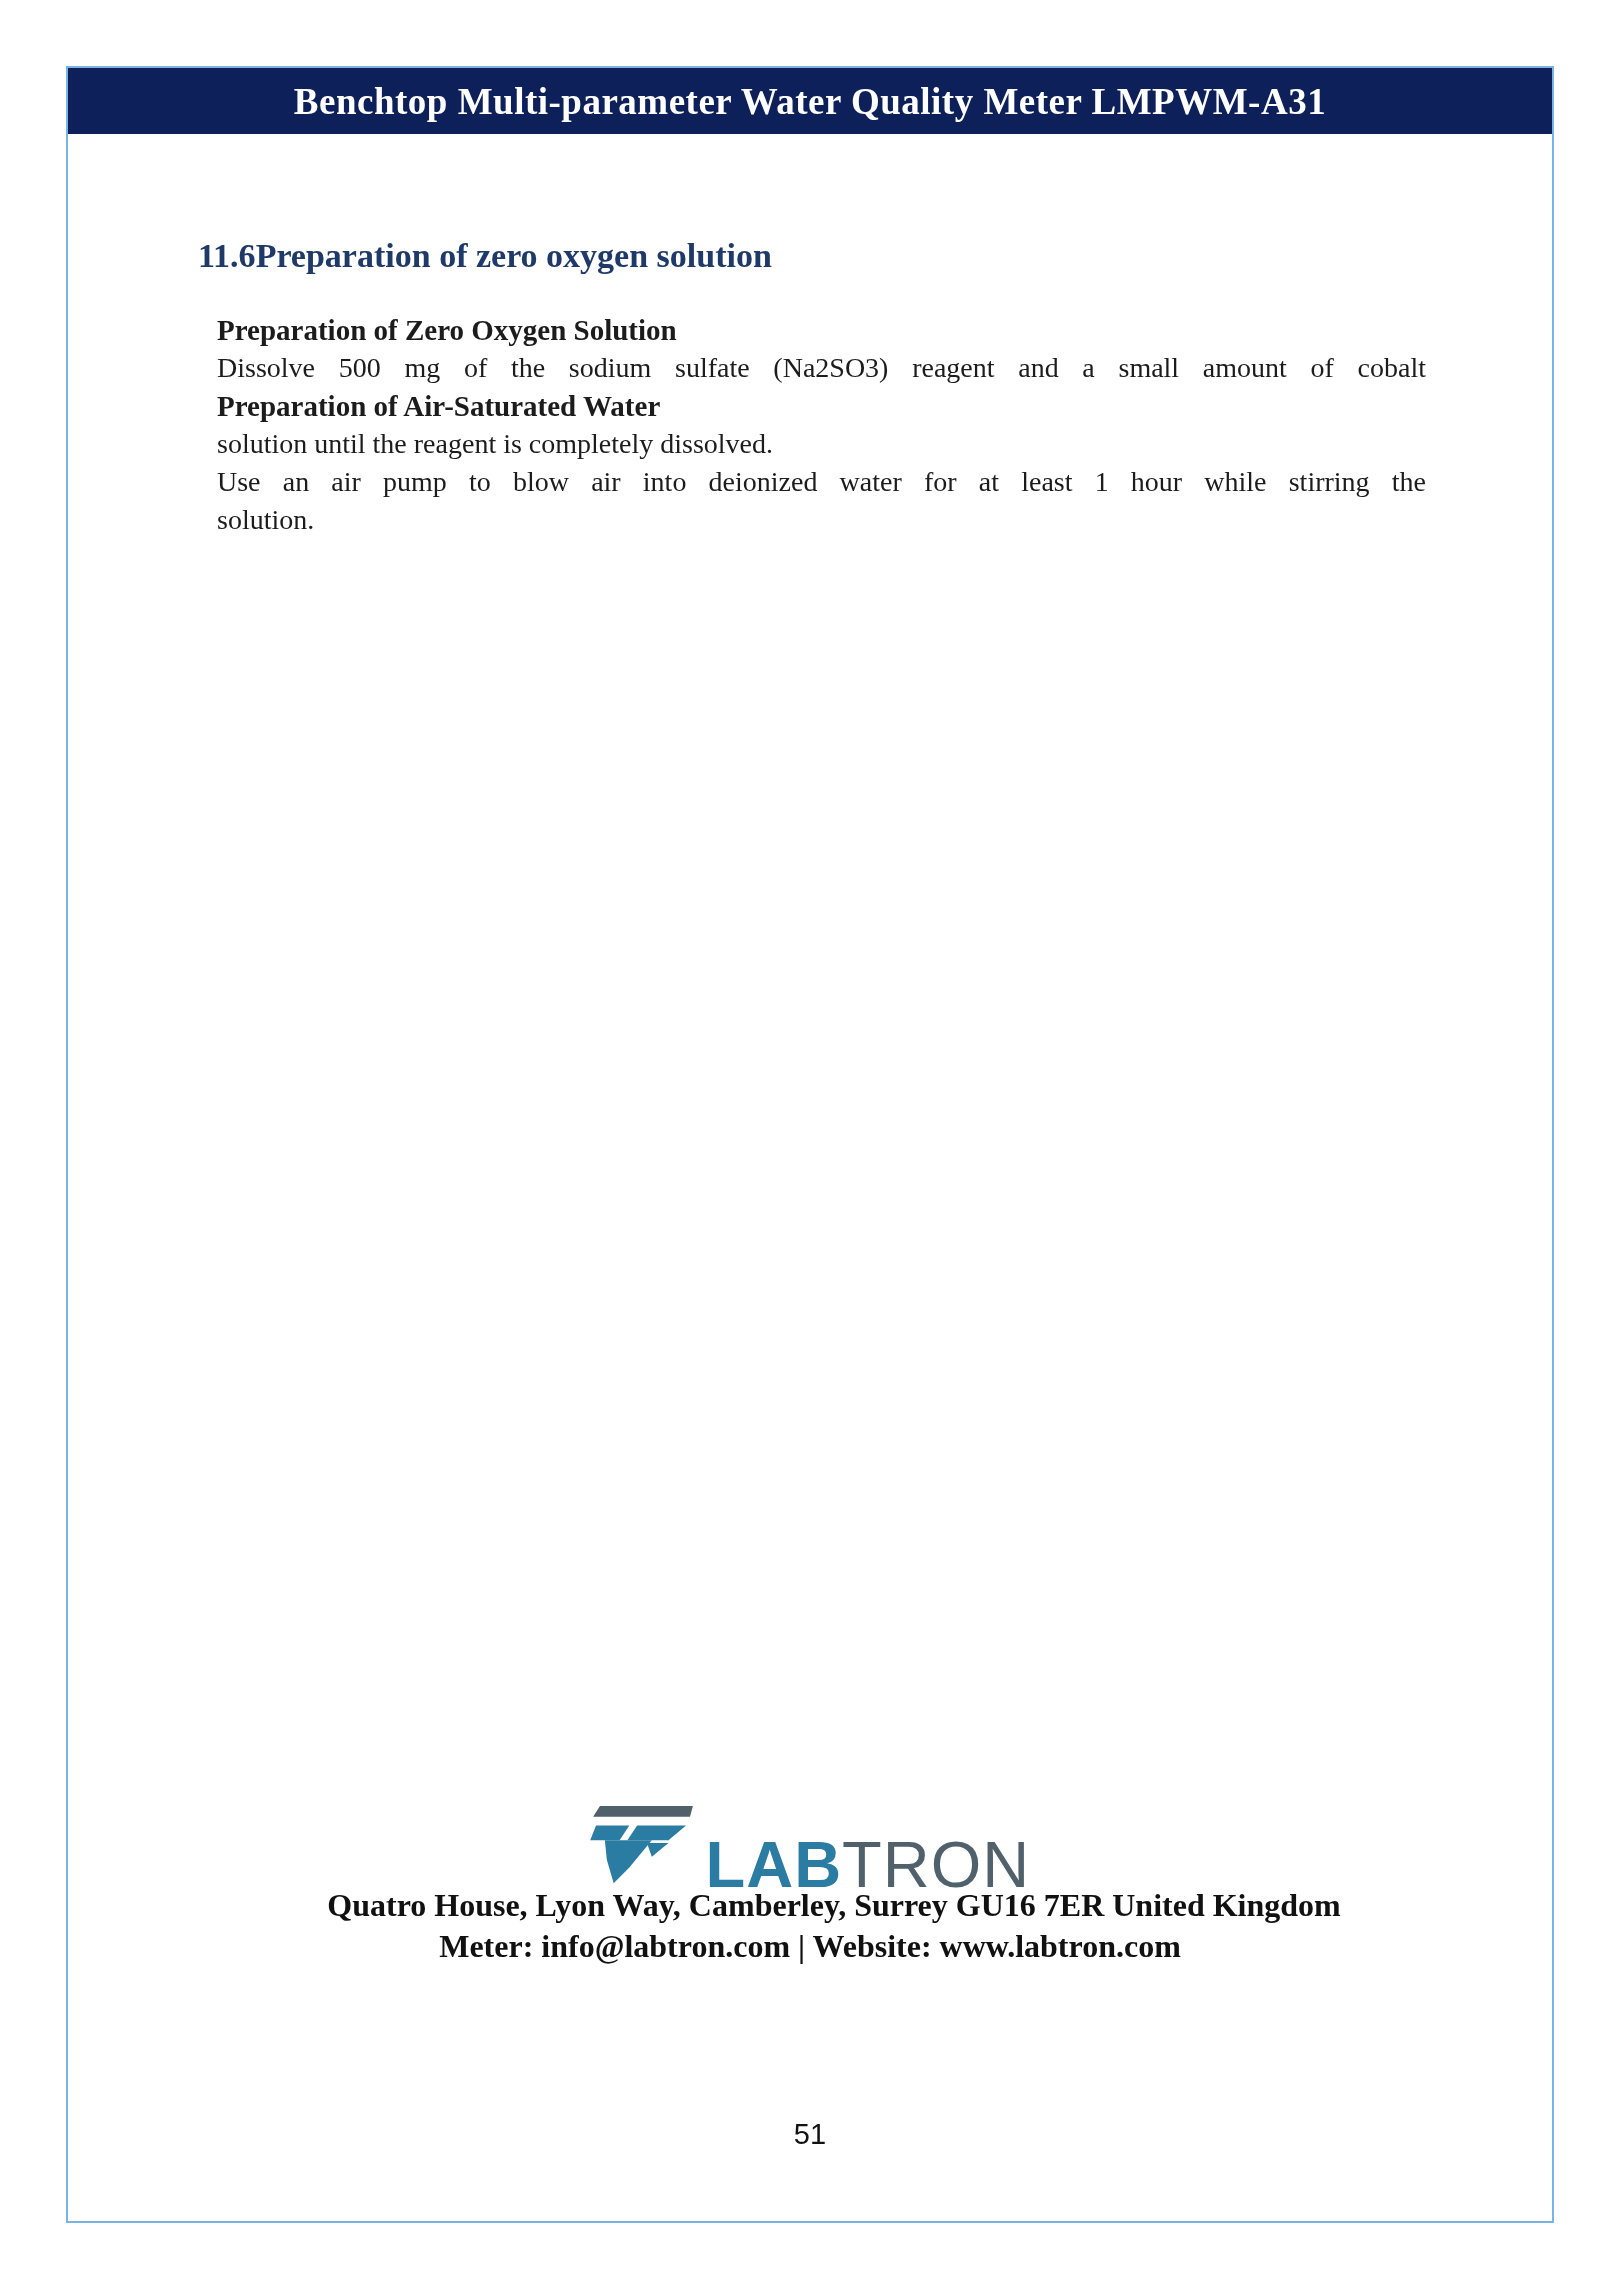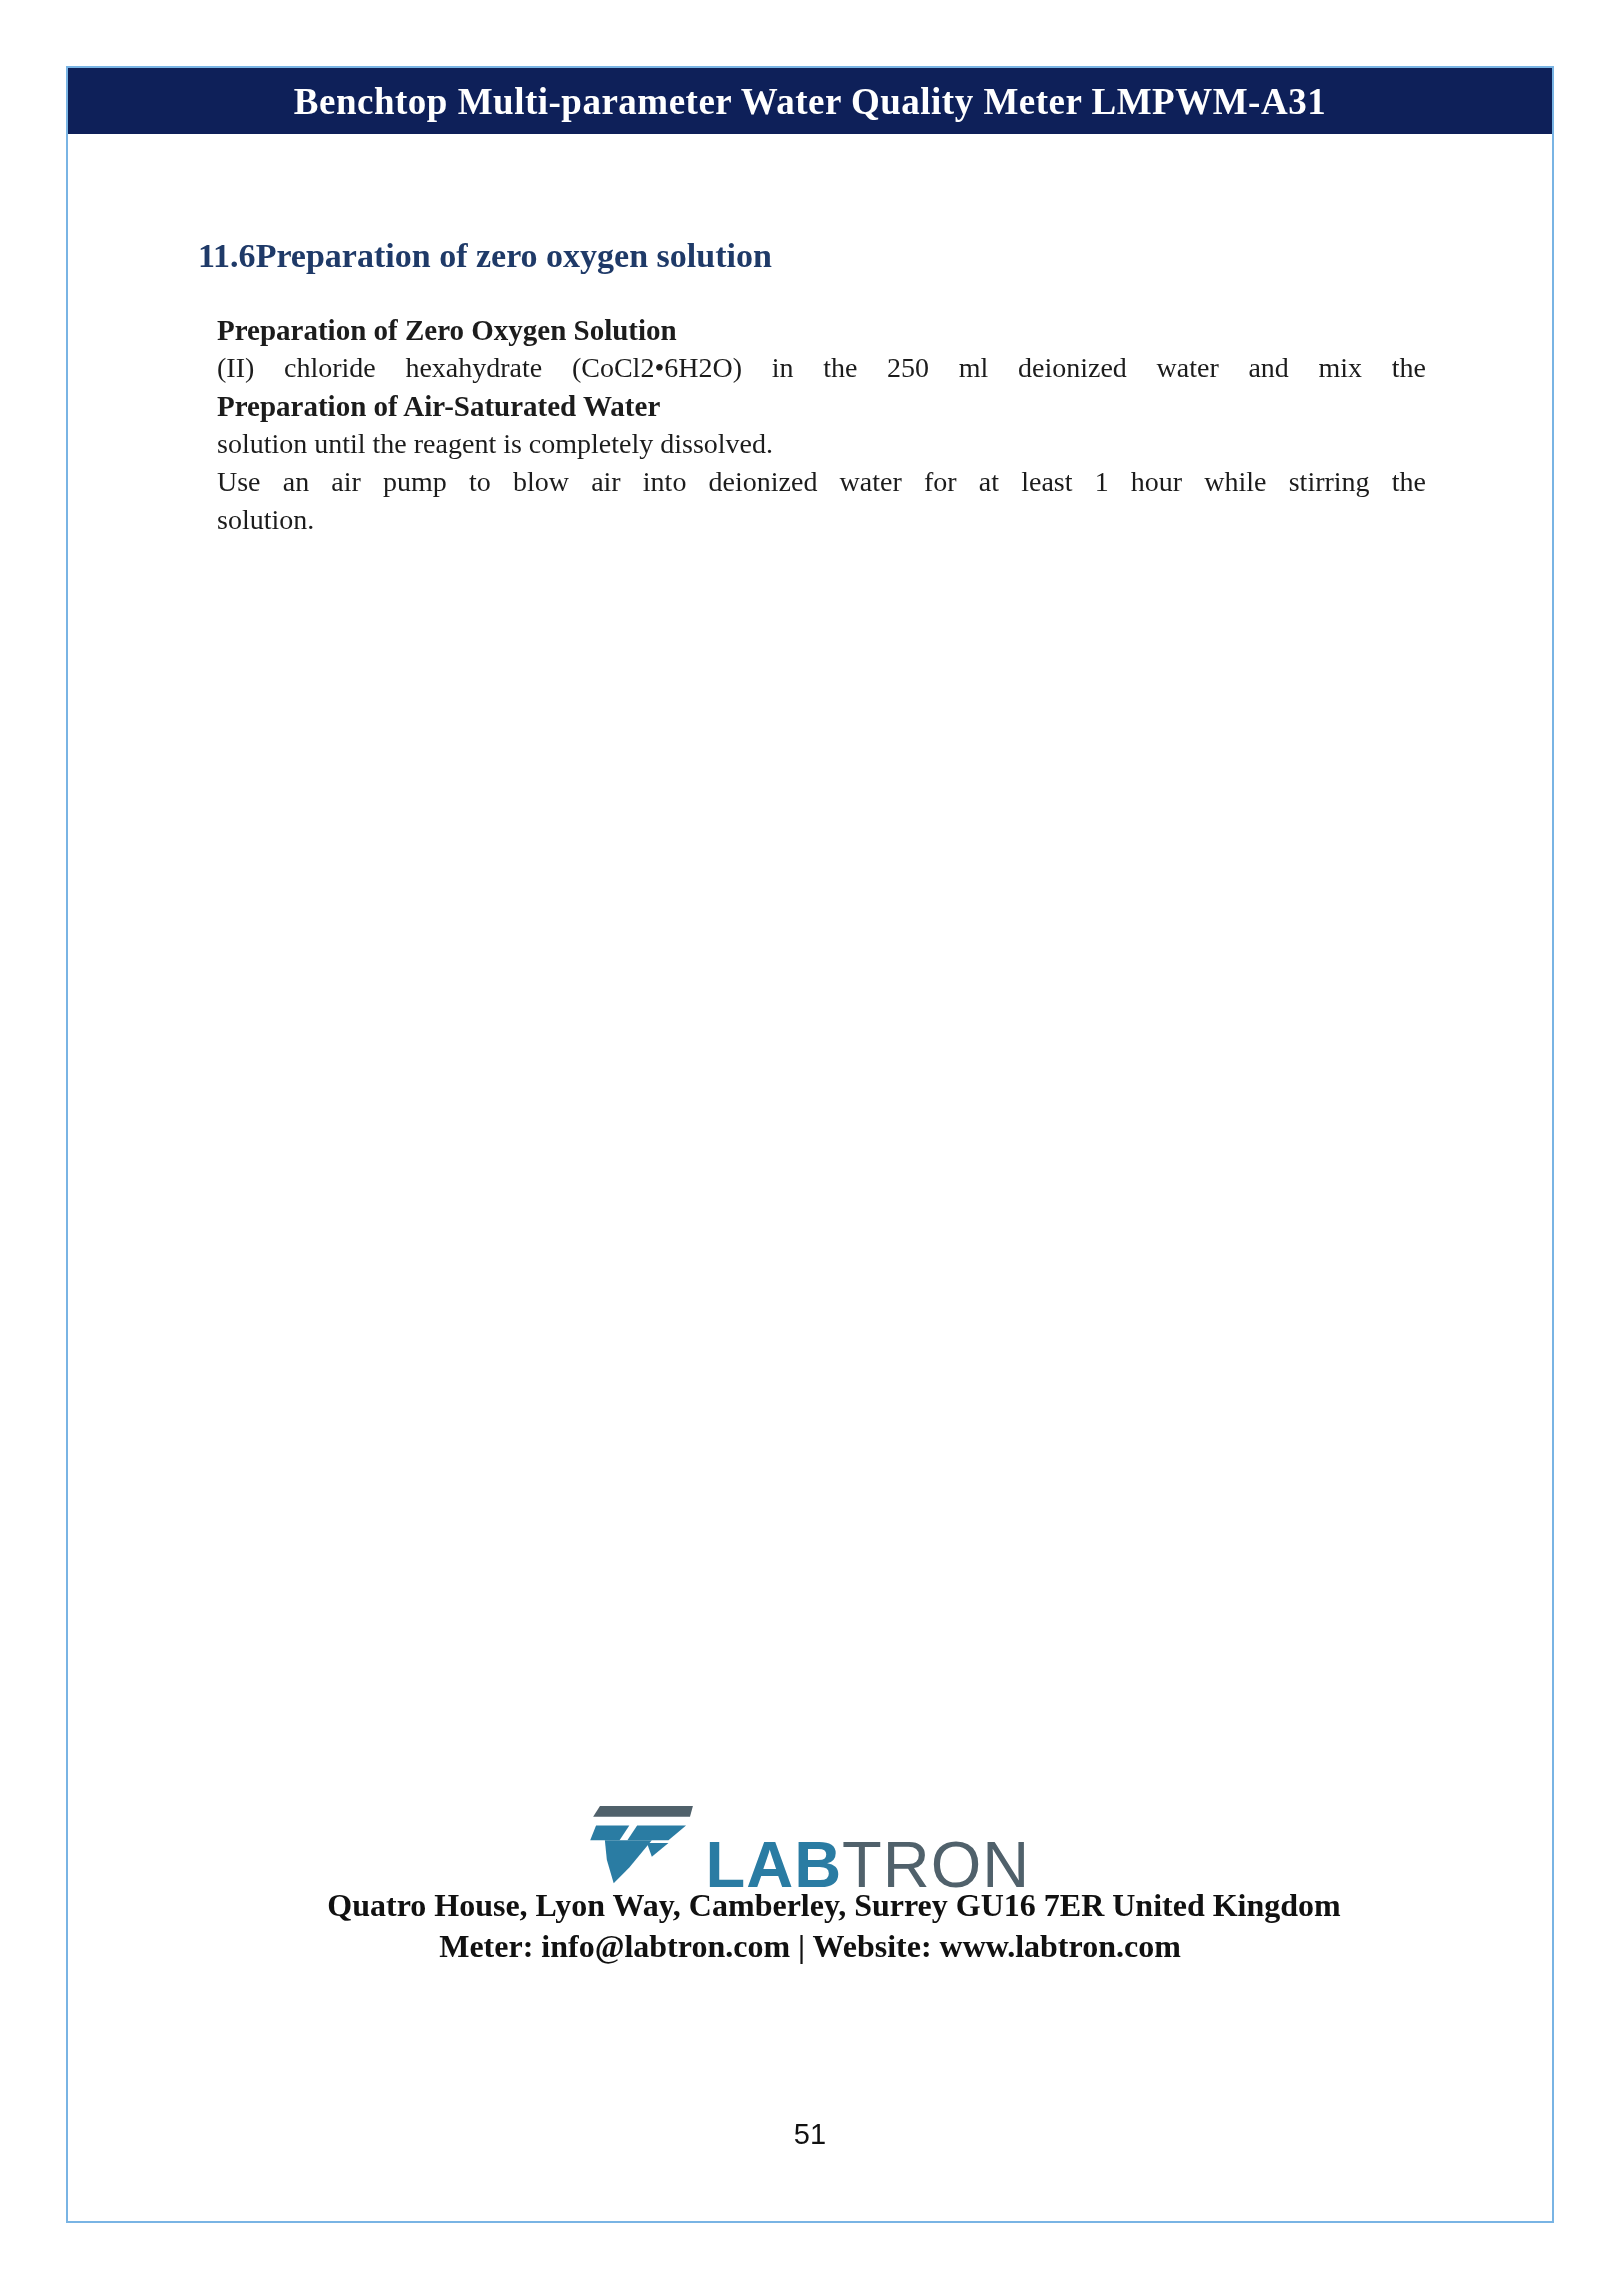--- a/index.html
+++ b/index.html
@@ -108,21 +108,21 @@
     <div class="header-bar">
       <div class="header-title">Benchtop Multi-parameter Water Quality Meter LMPWM-A31</div>
     </div>
 
     <div class="section-heading">
       <span class="section-number">11.6</span><span>Preparation of zero oxygen solution</span>
     </div>
 
     <div class="body-block">
       <div class="line bold-line">Preparation of Zero Oxygen Solution</div>
-      <div class="line j">(II) chloride hexahydrate (CoCl2•6H2O) in the 250 ml deionized water and mix the</div>
+      <div class="line j">Dissolve 500 mg of the sodium sulfate (Na2SO3) reagent and a small amount of cobalt</div>
       <div class="line bold-line">Preparation of Air-Saturated Water</div>
       <div class="line">solution until the reagent is completely dissolved.</div>
       <div class="line j">Use an air pump to blow air into deionized water for at least 1 hour while stirring the</div>
       <div class="line">solution.</div>
     </div>
 
     <div class="logo-block">
       <div class="logo-row">
         <svg class="logo-mark" viewBox="0 0 110 92" xmlns="http://www.w3.org/2000/svg">
           <polygon points="10,5 105,5 102,16 3,16" fill="#50616b"></polygon>

